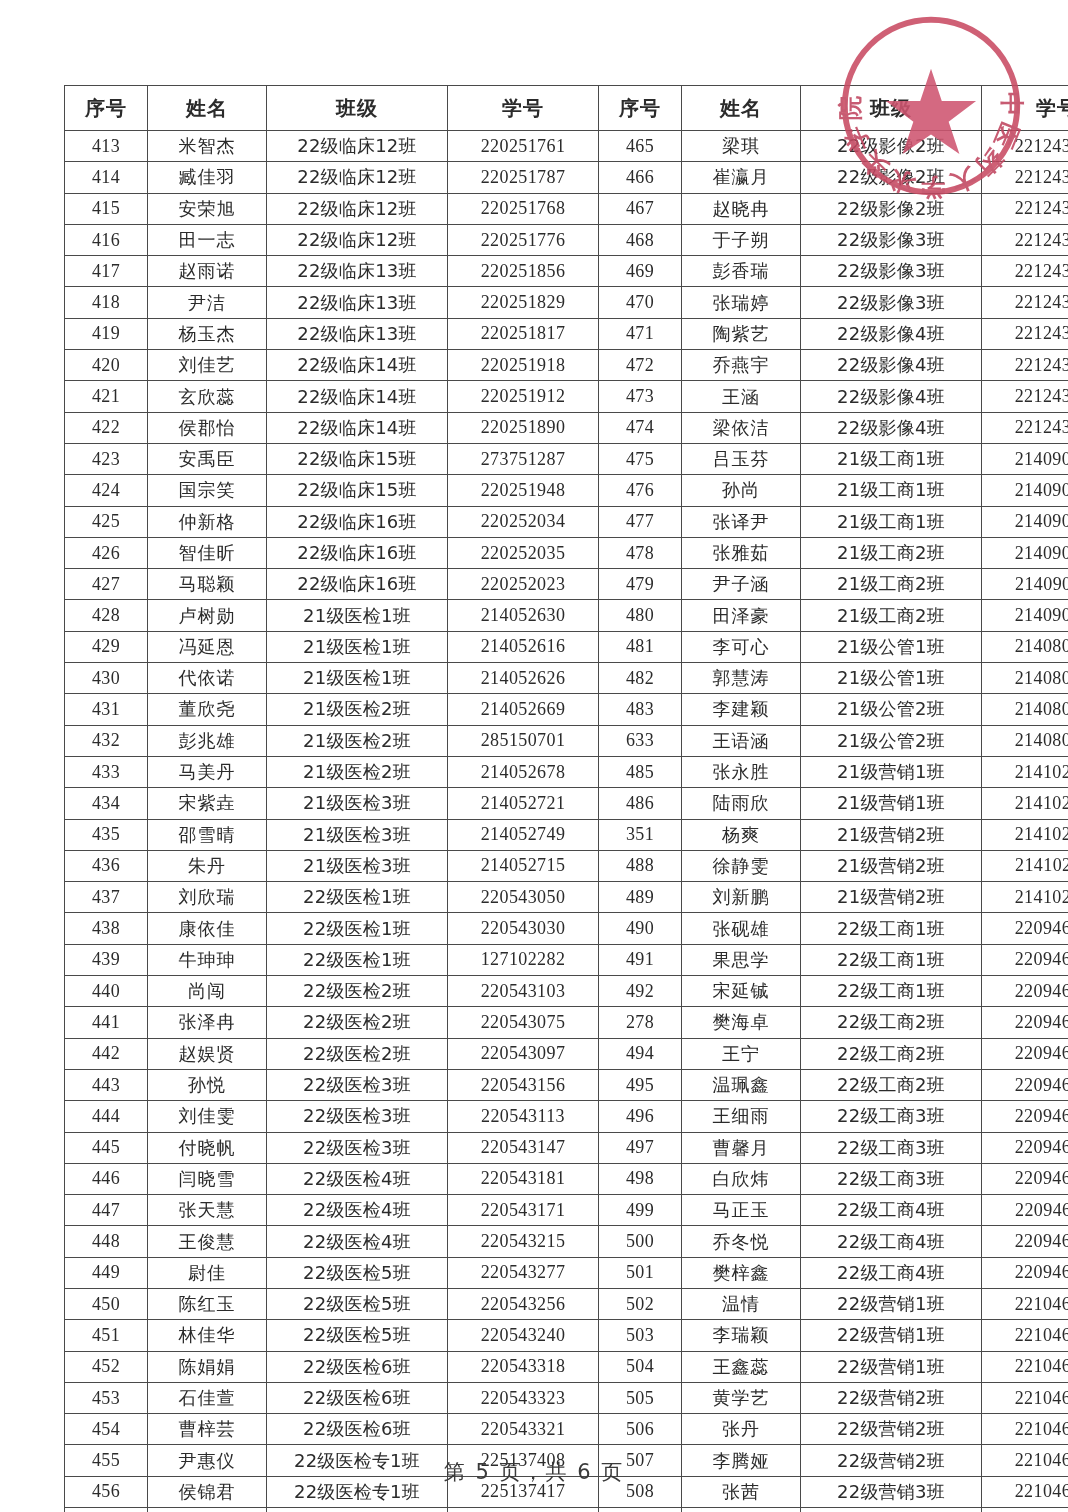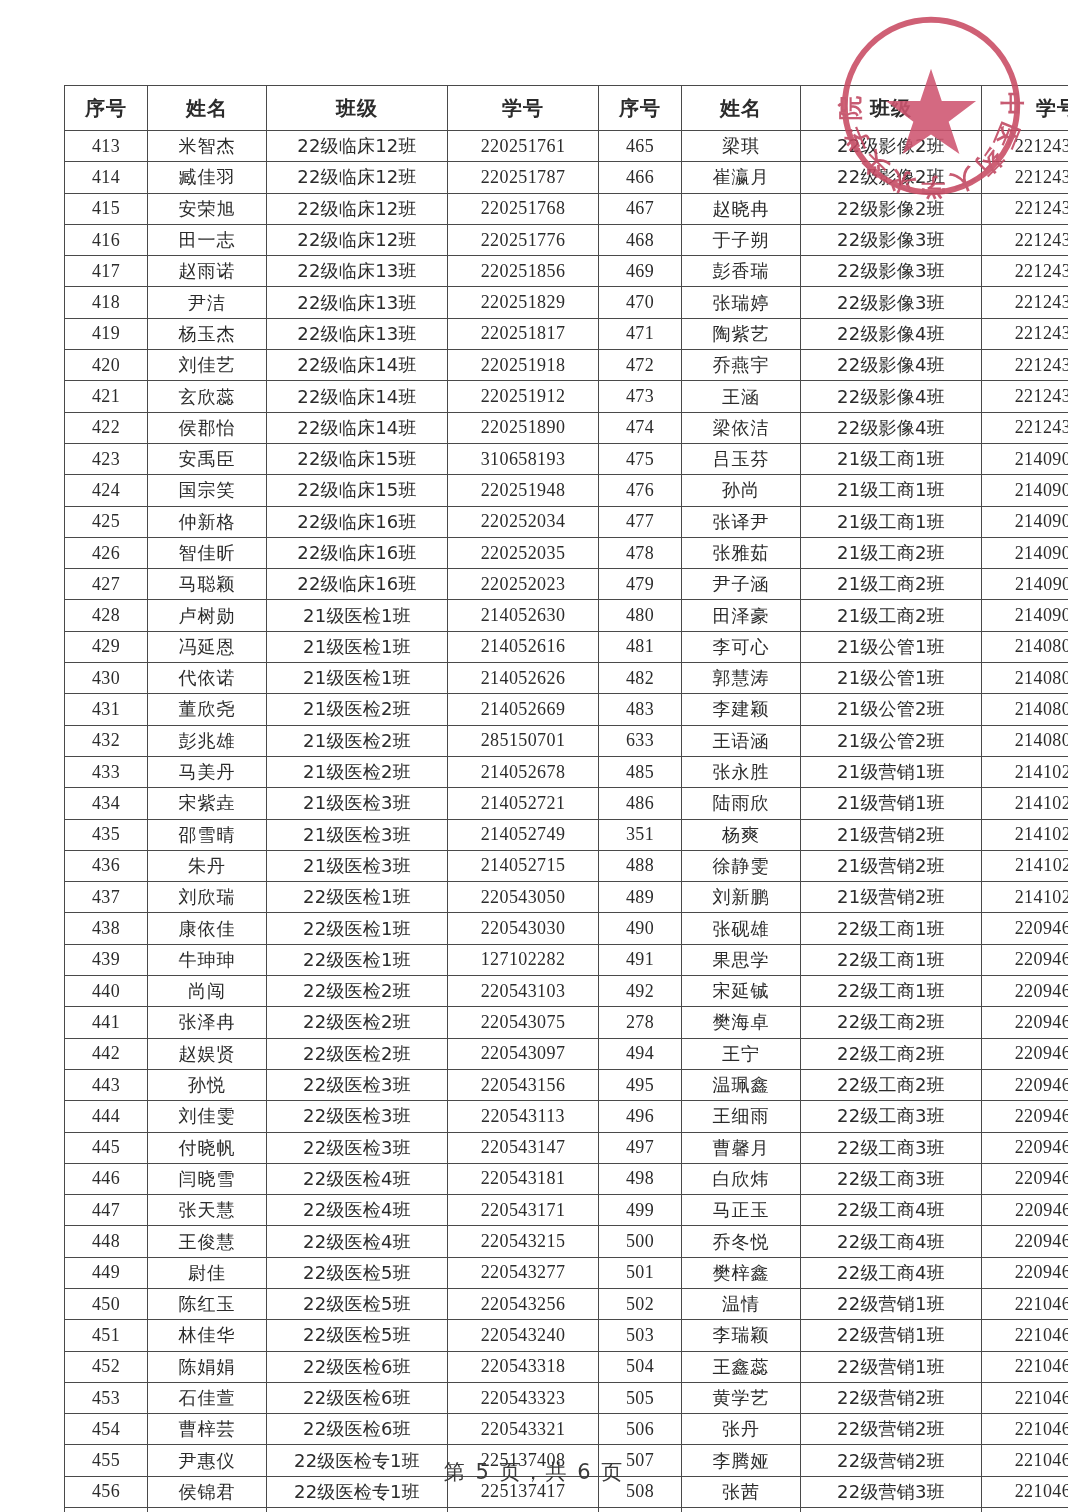--- a/index.html
+++ b/index.html
@@ -224,21 +224,21 @@
           <td class="c-sid">220251890</td>
           <td class="c-seq">474</td>
           <td class="c-name">梁依洁</td>
           <td class="c-class">22级影像4班</td>
           <td class="c-sid">221243545</td>
         </tr>
         <tr>
           <td class="c-seq">423</td>
           <td class="c-name">安禹臣</td>
           <td class="c-class">22级临床15班</td>
-          <td class="c-sid">310658193</td>
+          <td class="c-sid">273751287</td>
           <td class="c-seq">475</td>
           <td class="c-name">吕玉芬</td>
           <td class="c-class">21级工商1班</td>
           <td class="c-sid">214090039</td>
         </tr>
         <tr>
           <td class="c-seq">424</td>
           <td class="c-name">国宗笑</td>
           <td class="c-class">22级临床15班</td>
           <td class="c-sid">220251948</td>

